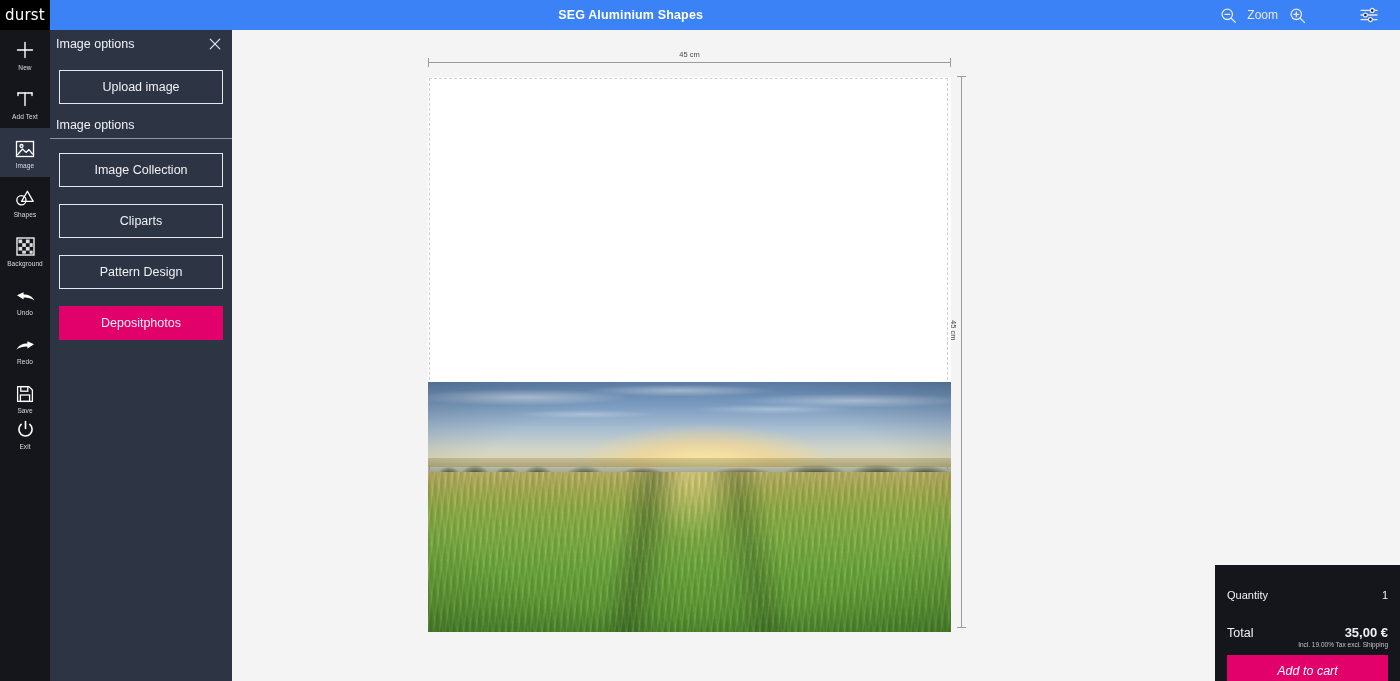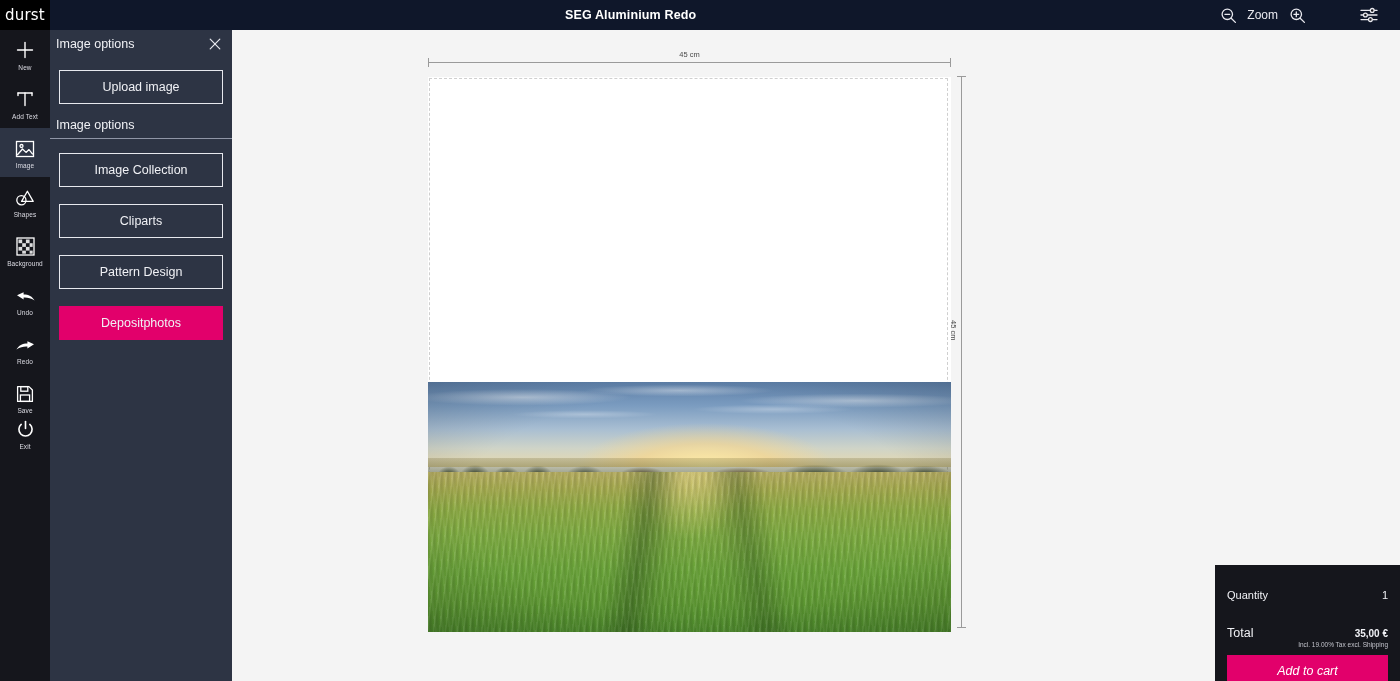--- a/index.html
+++ b/index.html
@@ -8,21 +8,21 @@
     overflow: hidden;
     background: #f4f4f4;
     font-family: "Liberation Sans", sans-serif;
     -webkit-font-smoothing: antialiased;
   }
 
   
   #topbar {
     position: absolute; top: 0; left: 0;
     width: 1400px; height: 30px;
-    background: #0f172a;
+    background: #3b82f6;
     display: flex; align-items: center;
     z-index: 40;
   }
   #logo {
     width: 50px; height: 30px;
     background: #000;
     display: flex; align-items: center; justify-content: center;
     flex: 0 0 50px;
   }
   #logo span {
@@ -232,41 +232,41 @@
     padding: 10px 12px 10px 12px;
     z-index: 40;
   }
   #cart-qty-row, #cart-total-row {
     display: flex; align-items: baseline; justify-content: space-between;
   }
   #cart-qty-row { margin-bottom: 11px; }
   .cart-key { color: #f0f1f5; font-size: 11px; margin-top: 14px; }
   .cart-val { color: #f0f1f5; font-size: 11px; }
   #cart-total-key { font-size: 12.5px; }
-  #cart-total-val { font-size: 10px; font-weight: bold; }
+  #cart-total-val { font-size: 13px; font-weight: bold; }
   #cart-tax {
     color: #c3c4cc; font-size: 6.5px; text-align: right;
     margin-top: 1px; margin-bottom: 7px;
   }
   #add-to-cart {
     display: block; width: 161px; height: 32px;
     background: #e2006b; border: none; color: #fff;
     font-size: 12.5px; font-family: "Liberation Sans", sans-serif;
     cursor: pointer;
     font-style: italic;
   }
 </style>
 </head>
 <body>
 
 <div id="topbar">
   <div id="logo">
     <span>durst</span>
   </div>
-  <div id="topbar-title">SEG Aluminium Redo</div>
+  <div id="topbar-title">SEG Aluminium Shapes</div>
   <div id="topbar-tools">
     <div class="tbtn">
       <svg width="17" height="17" viewBox="0 0 17 17" fill="none" stroke="#e9e9ef" stroke-width="1.3">
         <circle cx="7.3" cy="7.3" r="5.2"></circle>
           <line x1="11.2" y1="11.2" x2="15.4" y2="15.4" stroke-linecap="round"></line>
         <line x1="4.9" y1="7.3" x2="9.7" y2="7.3" stroke-linecap="round"></line>
       </svg>
     </div>
     <div id="zoom-label">Zoom</div>
     <div class="tbtn">

